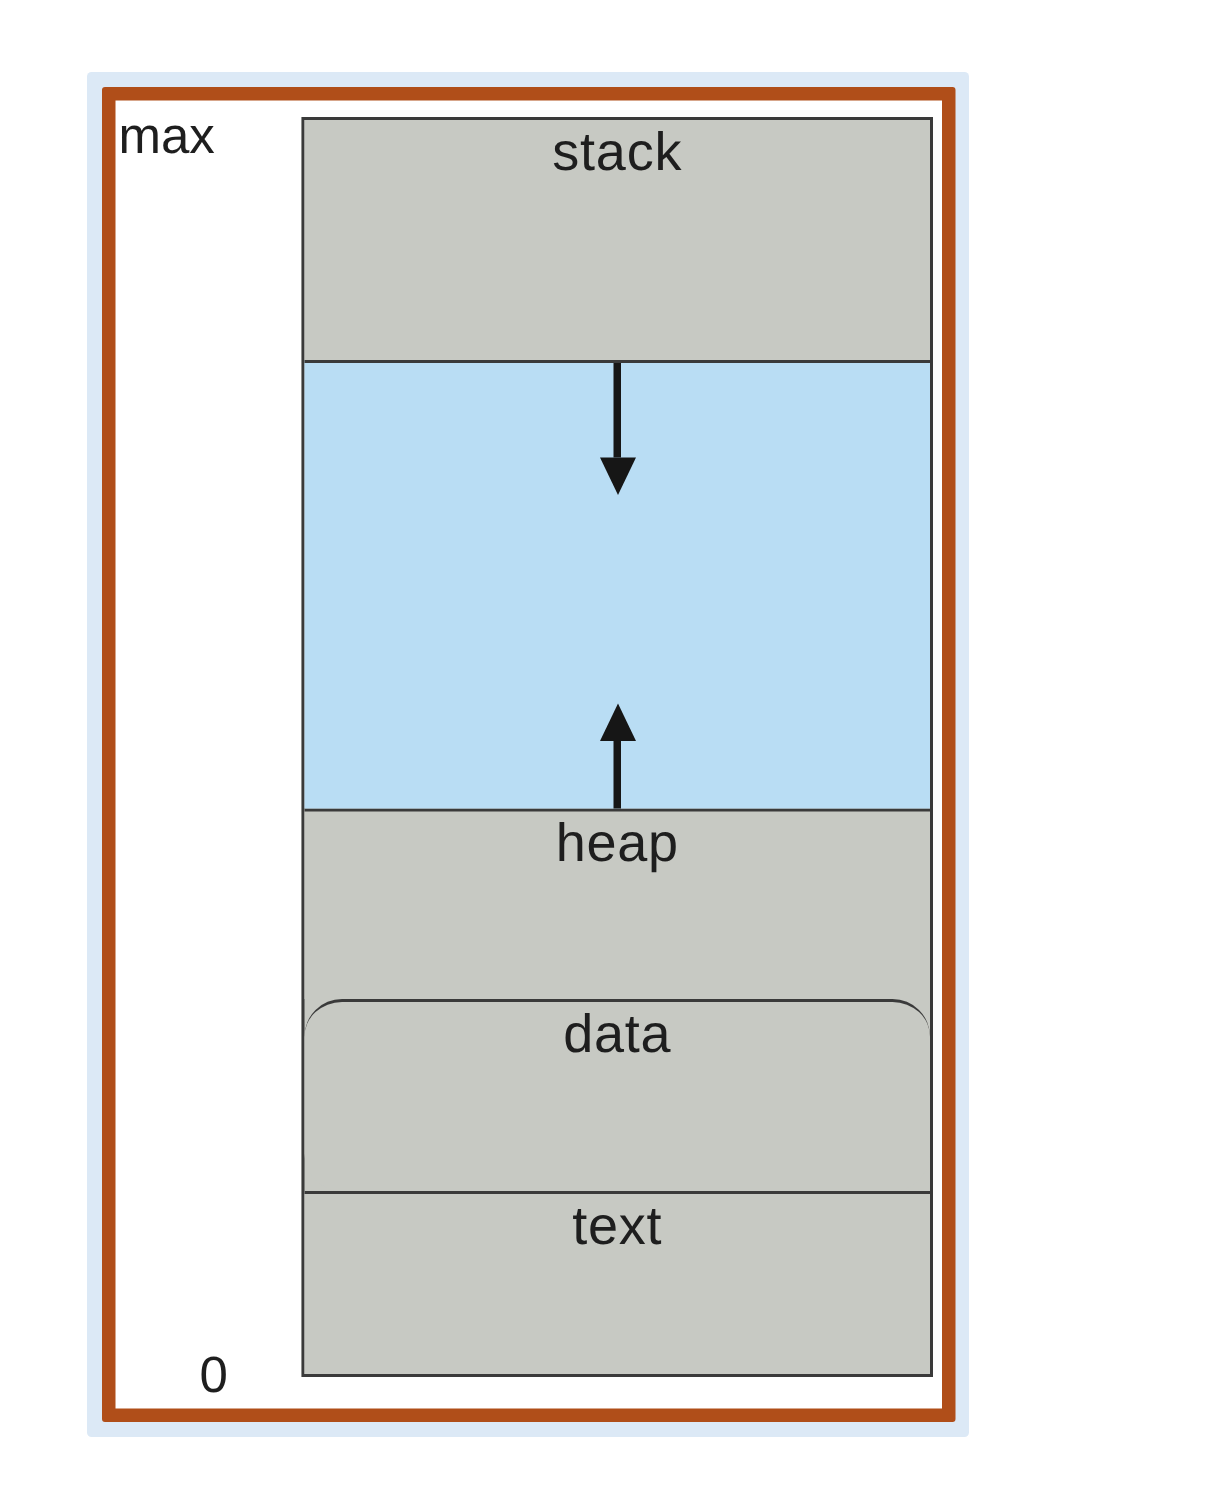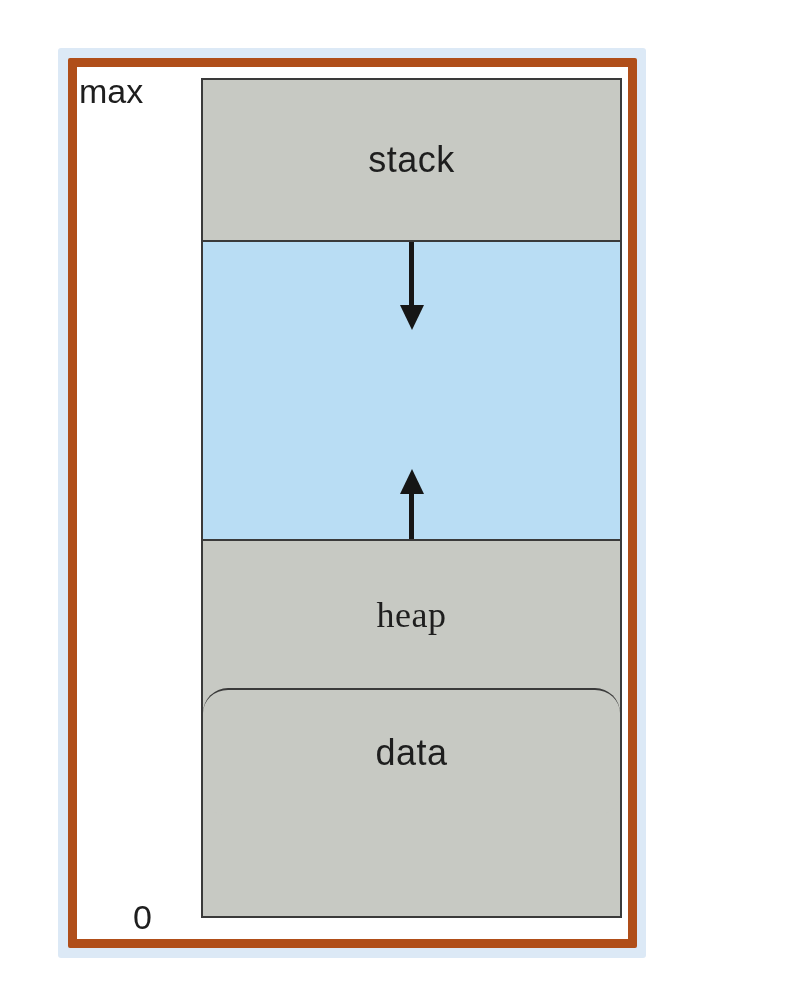--- a/index.html
+++ b/index.html
@@ -61,34 +61,33 @@
     width: 421px; height: 840px;
     box-sizing: border-box;
     border: 2px solid var(--line-dark);
     display: flex;
     flex-direction: column;
     background: var(--section-gray);
   }
   .section {
     box-sizing: border-box;
     display: flex;
-    align-items: center;
     justify-content: center;
     background: var(--section-gray);
     flex: none;
   }
   .section + .section { border-top: 2px solid var(--line-dark); }
   .sec-label {
     font-size: 36px;
     color: var(--text-dark);
     letter-spacing: 0.5px;
   }
   .sec-stack { height: 160px; }
   .sec-hole  { height: 299px; background: var(--hole-blue); position: relative; }
-  .sec-heap  { height: 149px; font-family: Liberation Serif, serif; }
+  .sec-heap  { height: 127px; }
   .sec-data  { height: 128px; border-radius: 25px; }
   .sec-text  { flex: 1 1 auto; }
 
   
   .arrow {
     position: absolute;
     left: 50%;
     transform: translateX(-50%);
     display: flex;
     flex-direction: column;
@@ -142,15 +141,18 @@
     </div>
 
     <div class="section sec-heap">
       <span class="sec-label">heap</span>
     </div>
 
     <div class="section sec-data">
       <span class="sec-label">data</span>
     </div>
 
+    <div class="section sec-text">
+      <span class="sec-label">text</span>
+    </div>
 
   </div>
 </div>
 
 </body></html>

